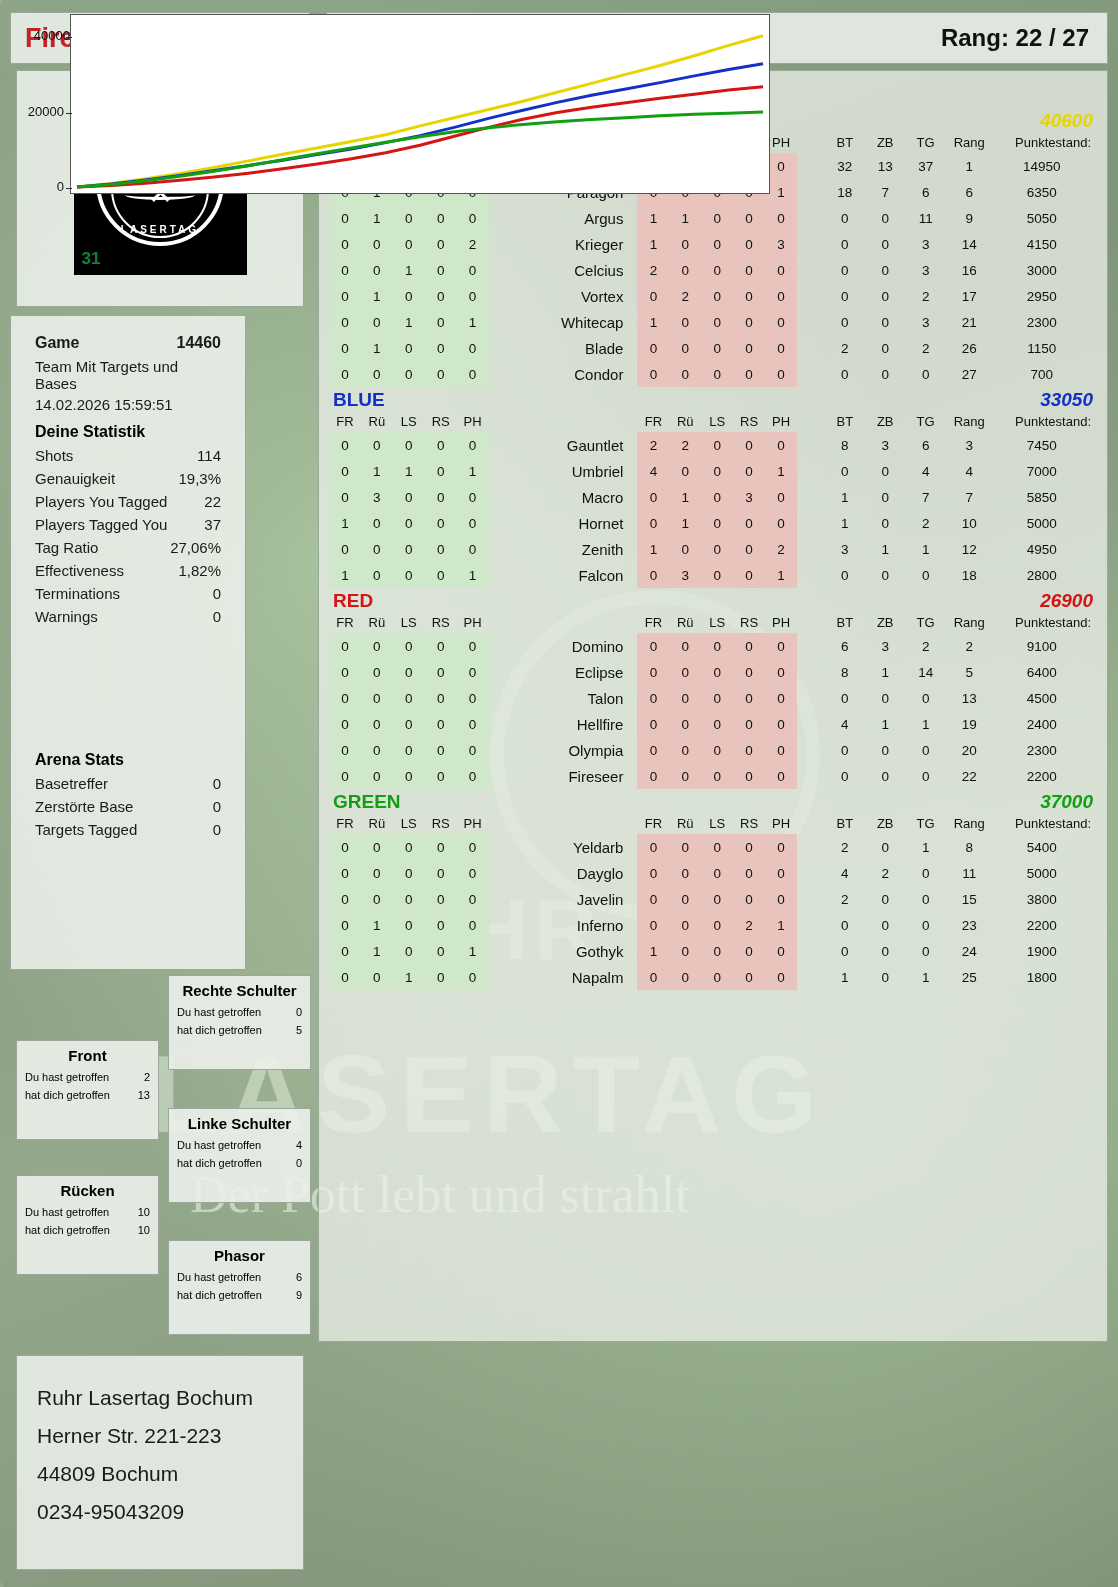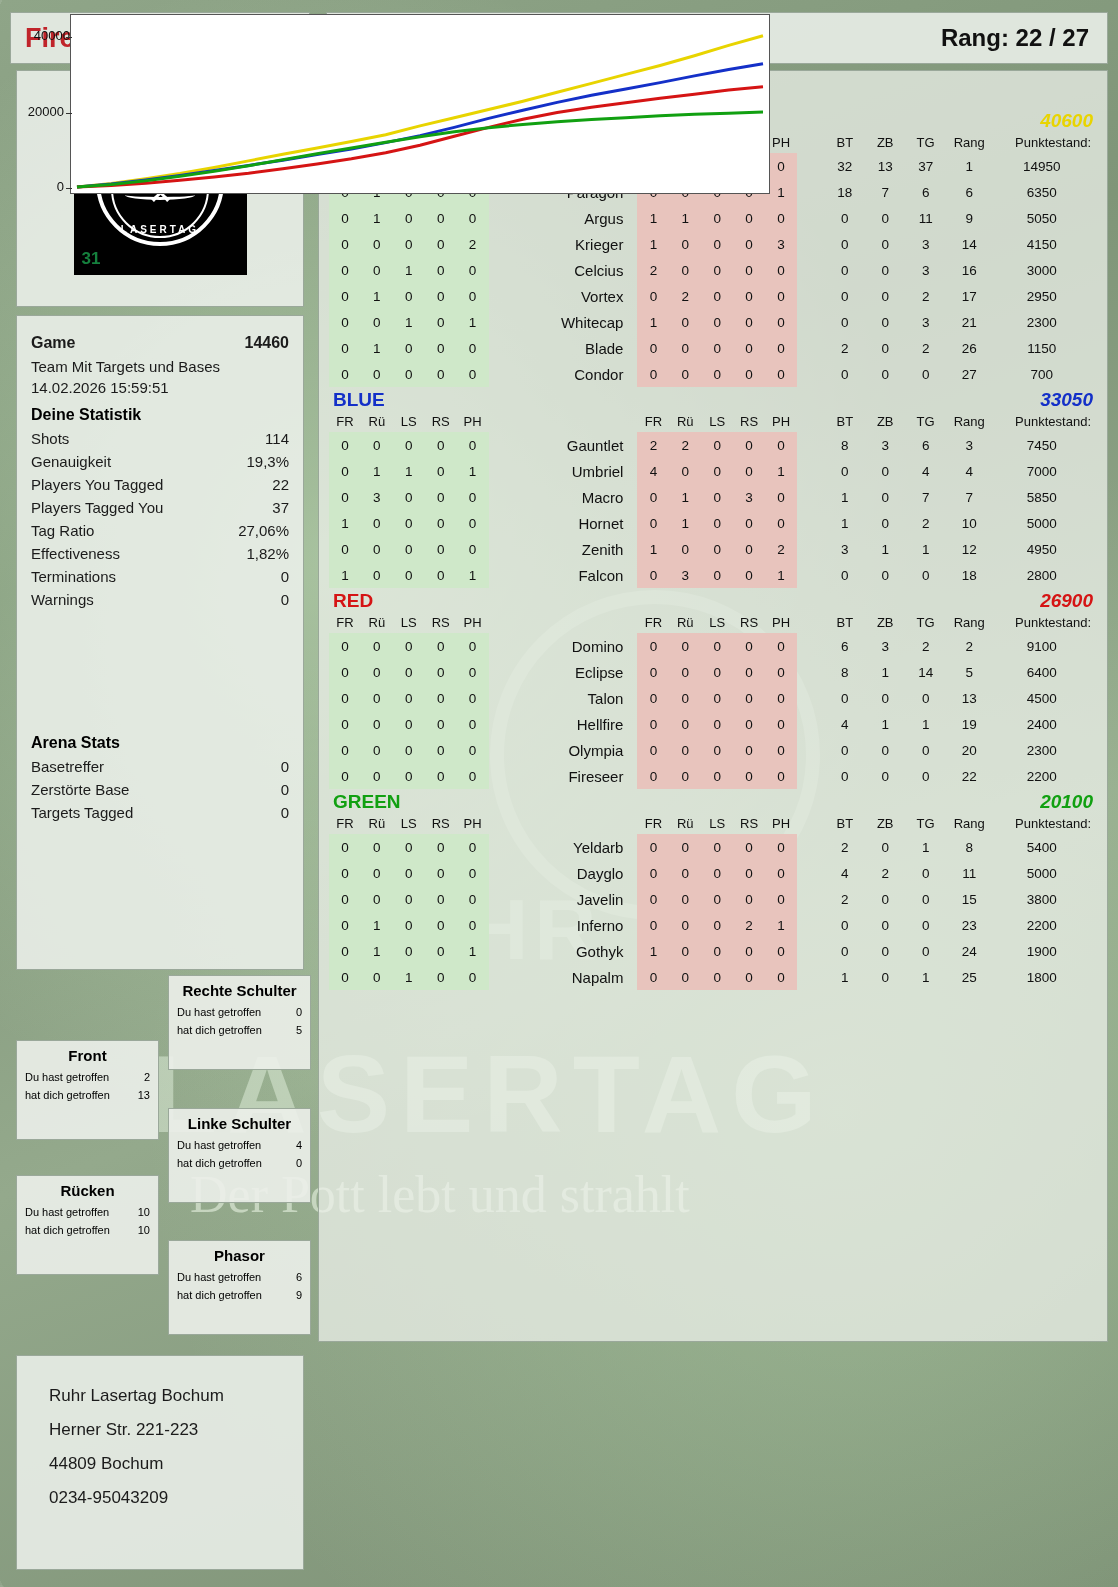--- a/index.html
+++ b/index.html
@@ -95,42 +95,42 @@
   }
   #logo-number {
     position:absolute; left:8px; bottom:6px; color:#15803d; font-size:17px; font-weight:bold;
   }
   #logo-wave{
     position:absolute; left:50%; top:88px; transform:translateX(-50%);
     width:70px; height:10px;
     border-bottom:3px solid #fff; border-radius:50%;
   }
 
-  #stats-panel { left:16px; top:315px; width:288px; height:655px; padding:12px 14px; }
+  #stats-panel { left:10px; top:315px; width:236px; height:655px; padding:12px 24px; }
   .row { display:flex; justify-content:space-between; font-size:15px; color:#1b1b1b; margin:6px 0; }
   .row.bold { font-weight:bold; font-size:16px; }
   .subtext { font-size:15px; color:#1b1b1b; margin:4px 0; }
   .spacer-lg { height:110px; }
   .section-title { font-weight:bold; font-size:16px; margin:10px 0 6px; }
 
   
   .zone { position:absolute; background:rgba(236,240,234,0.9); border:1px solid #9aa89a; }
   .zone .ztitle { text-align:center; font-weight:bold; font-size:15px; padding:6px 0 4px; }
   .zone .zrow { display:flex; justify-content:space-between; font-size:11px; padding:3px 8px; }
   .zone .zrow span.val { font-weight:normal; }
 
   #zone-front { left:16px; top:1040px; width:143px; height:100px; }
   #zone-rechte { left:168px; top:975px; width:143px; height:95px; }
   #zone-linke { left:168px; top:1108px; width:143px; height:95px; }
   #zone-ruecken { left:16px; top:1175px; width:143px; height:100px; }
   #zone-phasor { left:168px; top:1240px; width:143px; height:95px; }
 
   
   #address-panel { left:16px; top:1355px; width:288px; height:215px; padding:16px; }
-  #address-panel div { font-size:17px; color:#1b1b1b; margin:14px 16px; }
+  #address-panel div { font-size:21px; color:#1b1b1b; margin:14px 4px; }
 
   
   #main-panel { left:318px; top:70px; width:790px; height:1272px; padding:8px 10px; background:rgba(236,240,234,0.75); }
   .hdr-labels { display:flex; font-size:15px; font-weight:bold; color:#111; padding:4px 0 8px; }
   #lbl-you { margin-left:6px; width:300px; }
   #lbl-them { margin-left:0px; }
 
   .team-head { display:flex; justify-content:space-between; align-items:center; font-size:19px; font-weight:bold; padding:2px 4px 2px 4px; }
   .team-head .tscore { font-size:19px; font-weight:bold;font-style:italic; }
   .team-yellow { color:#e8d400; }
@@ -801,21 +801,21 @@
             <td class="c-num">0</td>
             <td class="c-num">0</td>
             <td class="c-num">0</td>
             <td class="c-rang">22</td>
             <td class="c-punkt">2200</td>
           </tr>
         </tbody>
       </table>
       <div class="team-head team-green">
         <span>GREEN</span>
-        <span class="tscore">20100</span>
+        <span class="tscore">37000</span>
       </div>
       <table class="stats">
         <thead>
           <tr>
             <th class="c-you">FR</th>
             <th class="c-you">Rü</th>
             <th class="c-you">LS</th>
             <th class="c-you">RS</th>
             <th class="c-you">PH</th>
             <th class="c-name"></th>

